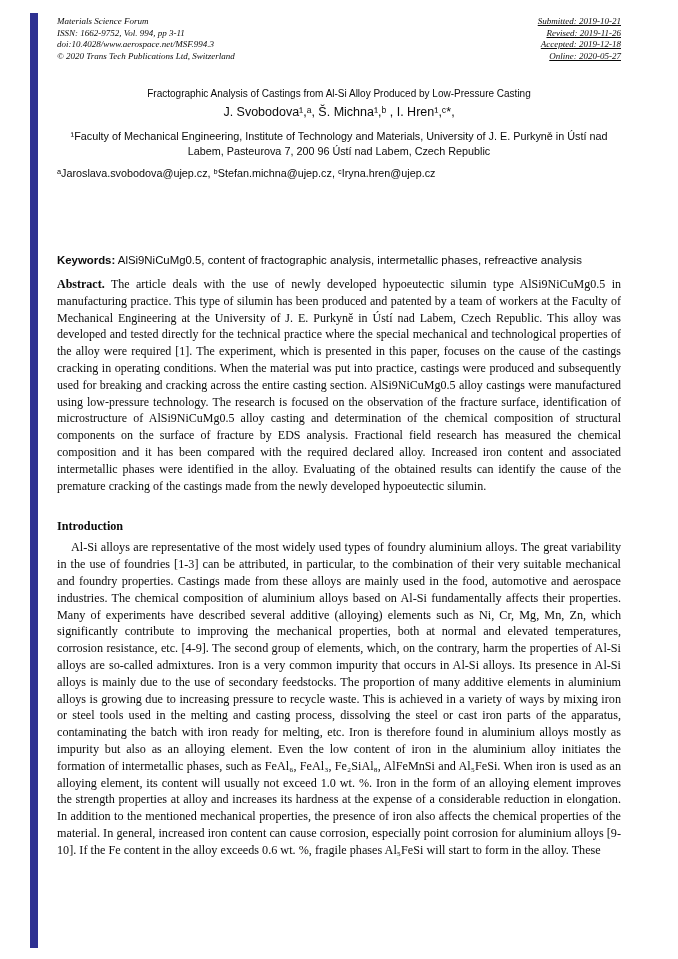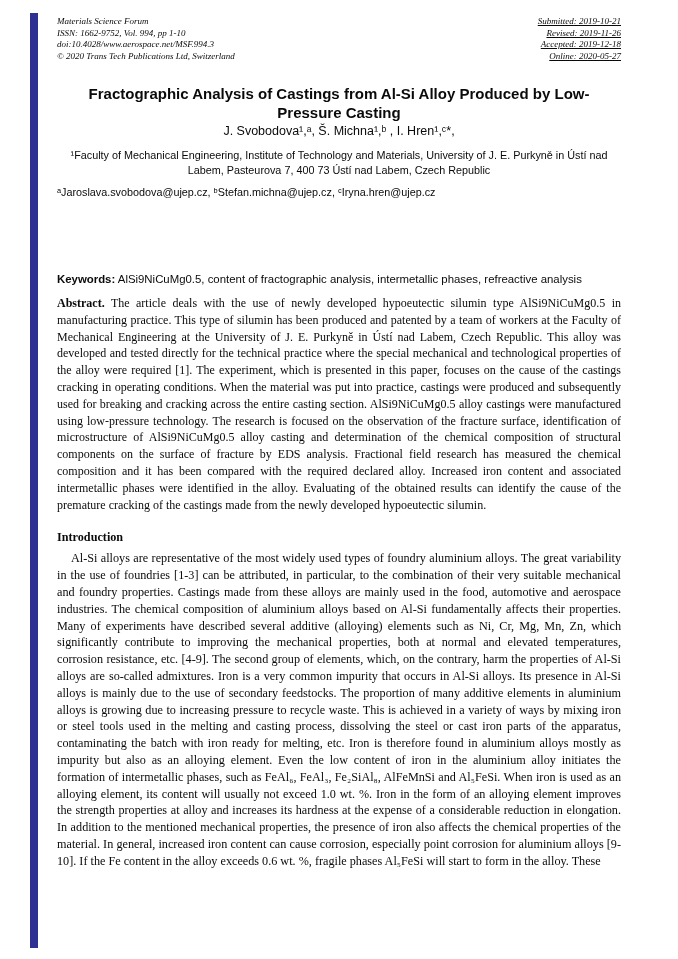--- a/index.html
+++ b/index.html
@@ -33,22 +33,22 @@
     font-size: 9px;
     line-height: 11.5px;
     font-family: "Liberation Serif", "DejaVu Serif", serif;
     gap: 33px;
   }
   .header-right { text-align: right; text-decoration: underline; }
   .title {
     margin-top: 22px;
     text-align: center;
     font-family: "Liberation Sans", "DejaVu Sans", sans-serif;
-    font-weight: bold;
-    font-size: 15px;
+    font-weight: normal;
+    font-size: 10px;
     line-height: 19px;
   }
   .authors {
     margin-top: 1px;
     text-align: center;
     font-family: "Liberation Sans", "DejaVu Sans", sans-serif;
     font-size: 12.5px;
     line-height: 17px;
   }
   .affiliation {
@@ -73,21 +73,21 @@
     text-align: justify;
   }
   .bold { font-weight: bold; }
   .abstract {
     margin-top: 8px;
     font-size: 12px;
     line-height: 16.8px;
     text-align: justify;
   }
   .section-heading {
-    margin-top: 16px;
+    margin-top: 24px;
     font-size: 12.2px;
     line-height: 17px;
     font-weight: bold;
     text-align: left;
   }
   .body-para {
     margin-top: 4px;
     font-size: 12.2px;
     line-height: 16.8px;
     text-align: justify;
@@ -97,37 +97,37 @@
 </head>
 <body>
 
 <div class="page">
   <div class="accent-bar" style="background: rgb(46, 49, 146);"></div>
   <div class="content">
 
     <div class="header-row">
       <div class="header-left">
         <div>Materials Science Forum</div>
-        <div>ISSN: 1662-9752, Vol. 994, pp 1-10</div>
+        <div>ISSN: 1662-9752, Vol. 994, pp 3-11</div>
         <div>doi:10.4028/www.aerospace.net/MSF.994.3</div>
         <div>© 2020 Trans Tech Publications Ltd, Switzerland</div>
       </div>
       <div class="header-right">
         <div>Submitted: 2019-10-21</div>
         <div>Revised: 2019-11-26</div>
         <div>Accepted: 2019-12-18</div>
         <div>Online: 2020-05-27</div>
       </div>
     </div>
 
     <h1 class="title">Fractographic Analysis of Castings from Al-Si Alloy Produced by Low-Pressure Casting</h1>
 
     <div class="authors">J. Svobodova¹,ᵃ, Š. Michna¹,ᵇ , I. Hren¹,ᶜ*,</div>
 
-    <div class="affiliation">¹Faculty of Mechanical Engineering, Institute of Technology and Materials, University of J. E. Purkyně in Ústí nad Labem, Pasteurova 7, 400 73 Ústí nad Labem, Czech Republic</div>
+    <div class="affiliation">¹Faculty of Mechanical Engineering, Institute of Technology and Materials, University of J. E. Purkyně in Ústí nad Labem, Pasteurova 7, 200 96 Ústí nad Labem, Czech Republic</div>
 
     <div class="emails">ᵃJaroslava.svobodova@ujep.cz, ᵇStefan.michna@ujep.cz, ᶜIryna.hren@ujep.cz</div>
 
     <p class="keywords"><span class="bold">Keywords:</span> <span>AlSi9NiCuMg0.5, content of fractographic analysis, intermetallic phases, refreactive analysis</span></p>
 
     <p class="abstract"><span class="bold">Abstract.</span> <span>The article deals with the use of newly developed hypoeutectic silumin type AlSi9NiCuMg0.5 in manufacturing practice. This type of silumin has been produced and patented by a team of workers at the Faculty of Mechanical Engineering at the University of J. E. Purkyně in Ústí nad Labem, Czech Republic. This alloy was developed and tested directly for the technical practice where the special mechanical and technological properties of the alloy were required [1]. The experiment, which is presented in this paper, focuses on the cause of the castings cracking in operating conditions. When the material was put into practice, castings were produced and subsequently used for breaking and cracking across the entire casting section. AlSi9NiCuMg0.5 alloy castings were manufactured using low-pressure technology. The research is focused on the observation of the fracture surface, identification of microstructure of AlSi9NiCuMg0.5 alloy casting and determination of the chemical composition of structural components on the surface of fracture by EDS analysis. Fractional field research has measured the chemical composition and it has been compared with the required declared alloy. Increased iron content and associated intermetallic phases were identified in the alloy. Evaluating of the obtained results can identify the cause of the premature cracking of the castings made from the newly developed hypoeutectic silumin.</span></p>
 
     <h2 class="section-heading">Introduction</h2>
 
     <p class="body-para">Al-Si alloys are representative of the most widely used types of foundry aluminium alloys. The great variability in the use of foundries [1-3] can be attributed, in particular, to the combination of their very suitable mechanical and foundry properties. Castings made from these alloys are mainly used in the food, automotive and aerospace industries. The chemical composition of aluminium alloys based on Al-Si fundamentally affects their properties. Many of experiments have described several additive (alloying) elements such as Ni, Cr, Mg, Mn, Zn, which significantly contribute to improving the mechanical properties, both at normal and elevated temperatures, corrosion resistance, etc. [4-9]. The second group of elements, which, on the contrary, harm the properties of Al-Si alloys are so-called admixtures. Iron is a very common impurity that occurs in Al-Si alloys. Its presence in Al-Si alloys is mainly due to the use of secondary feedstocks. The proportion of many additive elements in aluminium alloys is growing due to increasing pressure to recycle waste. This is achieved in a variety of ways by mixing iron or steel tools used in the melting and casting process, dissolving the steel or cast iron parts of the apparatus, contaminating the batch with iron ready for melting, etc. Iron is therefore found in aluminium alloys mostly as impurity but also as an alloying element. Even the low content of iron in the aluminium alloy initiates the formation of intermetallic phases, such as FeAl₆, FeAl₃, Fe₂SiAl₈, AlFeMnSi and Al₅FeSi. When iron is used as an alloying element, its content will usually not exceed 1.0 wt. %. Iron in the form of an alloying element improves the strength properties at alloy and increases its hardness at the expense of a considerable reduction in elongation. In addition to the mentioned mechanical properties, the presence of iron also affects the chemical properties of the material. In general, increased iron content can cause corrosion, especially point corrosion for aluminium alloys [9-10]. If the Fe content in the alloy exceeds 0.6 wt. %, fragile phases Al₅FeSi will start to form in the alloy. These</p>

